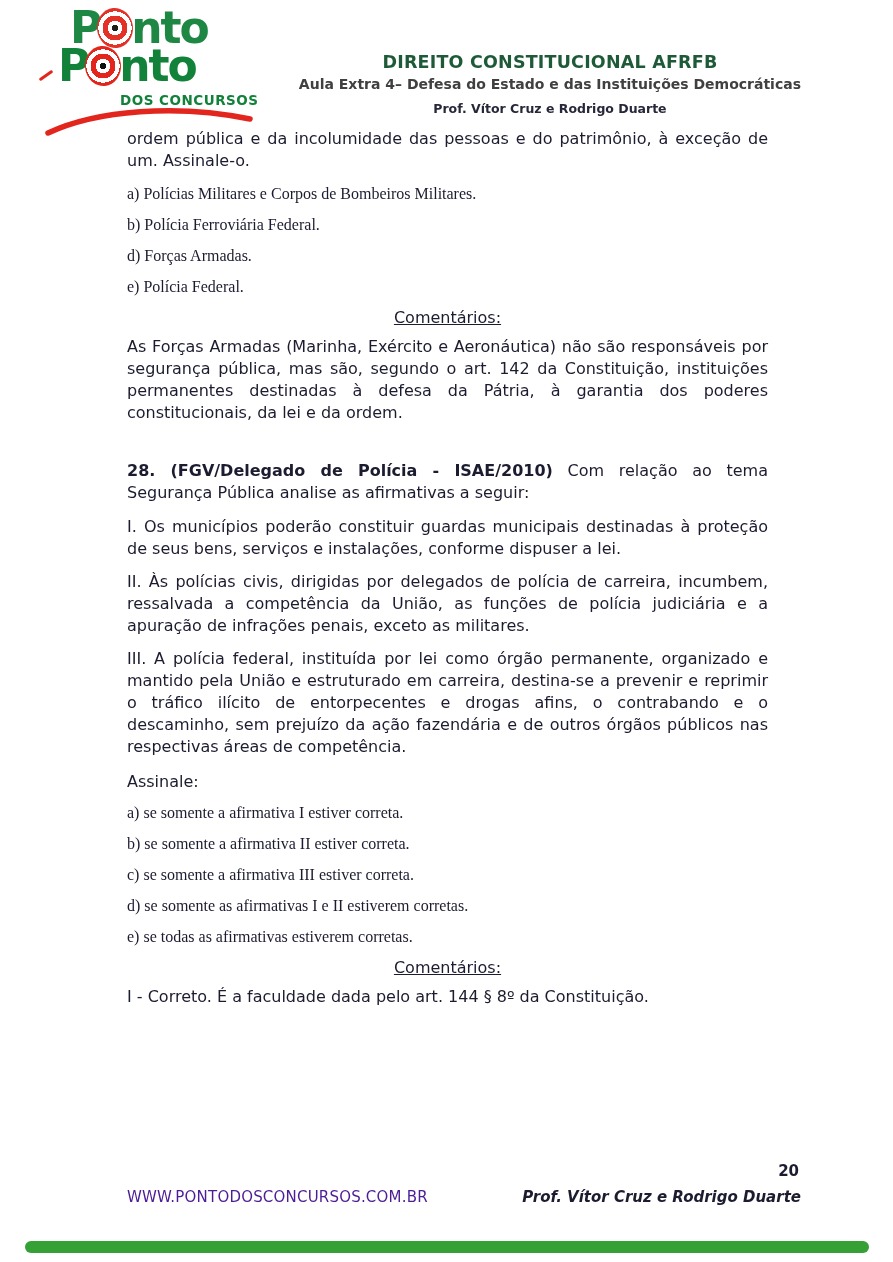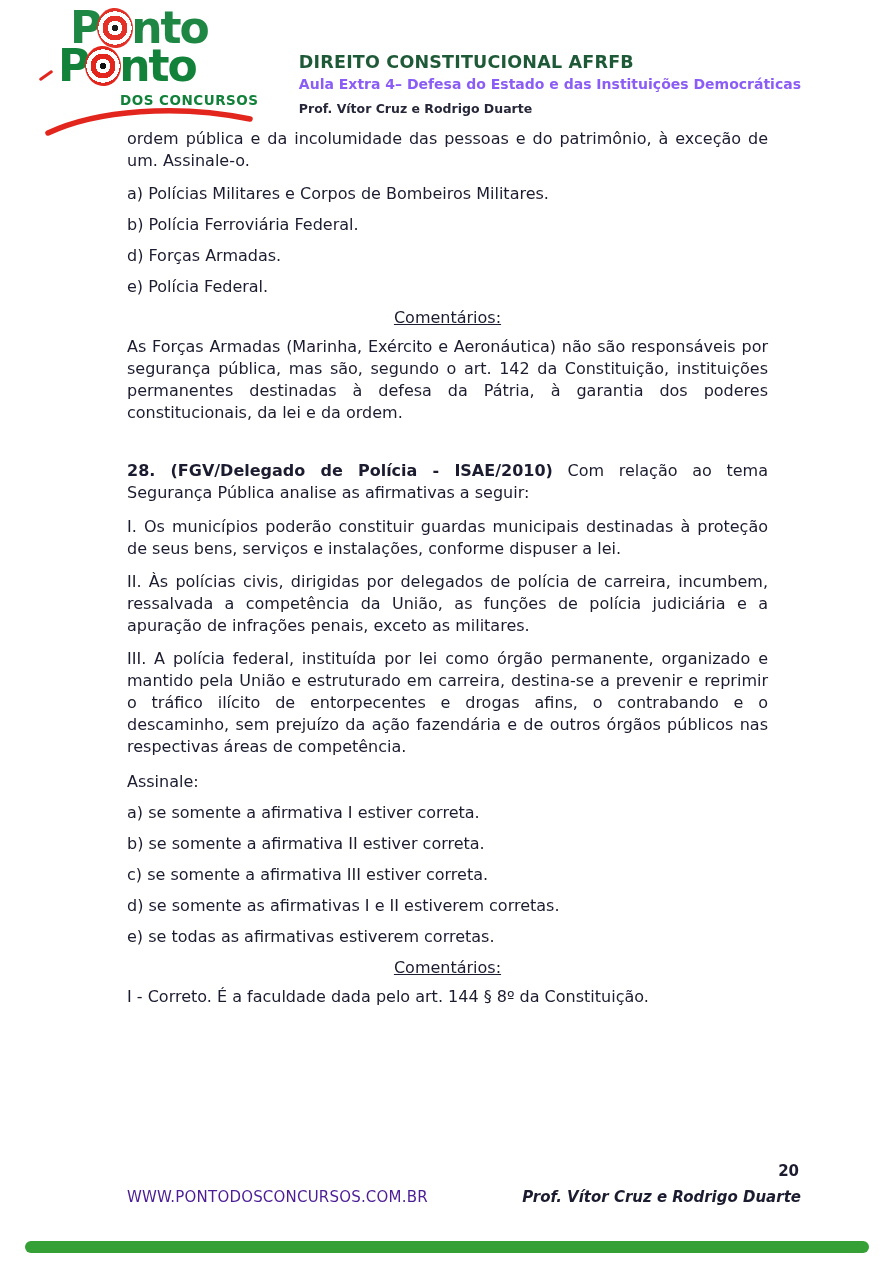--- a/index.html
+++ b/index.html
@@ -38,29 +38,29 @@
     font-size: 13.5px; font-weight: bold; letter-spacing: 0.5px;
     color: #12813a; white-space: nowrap;
   }
   .swoosh { position: absolute; top: 84px; left: -10px; }
   .ghost-dash {
     position: absolute; top: 56px; left: -14px; width: 16px; height: 3px;
     background: #e3261d; transform: rotate(-35deg); border-radius: 2px;
   }
 
   
-  .header-text { position: absolute; top: 52px; right: 92px; text-align: left; }
+  .header-text { position: absolute; top: 52px; right: 92px; text-align: center; }
   .course-title { font-size: 17.5px; font-weight: bold; color: #1f5a38; letter-spacing: 0.2px; }
-  .lesson-title { font-size: 14px;  font-weight: bold; color: #8b5cf6; margin-top: 4px; }
+  .lesson-title { font-size: 14px;  font-weight: bold; color: #404040; margin-top: 4px; }
   .prof-line    { font-size: 12.5px; font-weight: bold; color: #27273a; margin-top: 9px; }
 
   
   .content { position: absolute; top: 128px; left: 127px; width: 641px; font-size: 16px; line-height: 22px; }
   .para { text-align: justify; margin-bottom: 11px; }
-  .option { margin-bottom: 9px; }
+  .option { margin-bottom: 9px; font-family: Liberation Serif, serif; }
   .comments-heading {
     font-weight: normal; text-decoration: underline; margin: 2px 0 7px; text-align: center;
   }
   .answer-line { margin: 12px 0 0; }
   .q-block { margin-top: 36px; }
   .q-heading { text-align: justify; margin-bottom: 12px; }
   .q-heading .bold { font-weight: bold; }
   .statement { text-align: justify; margin-bottom: 11px; }
   .instruction { margin: 13px 0 9px; }
   .comment-line { margin-bottom: 10px; }

